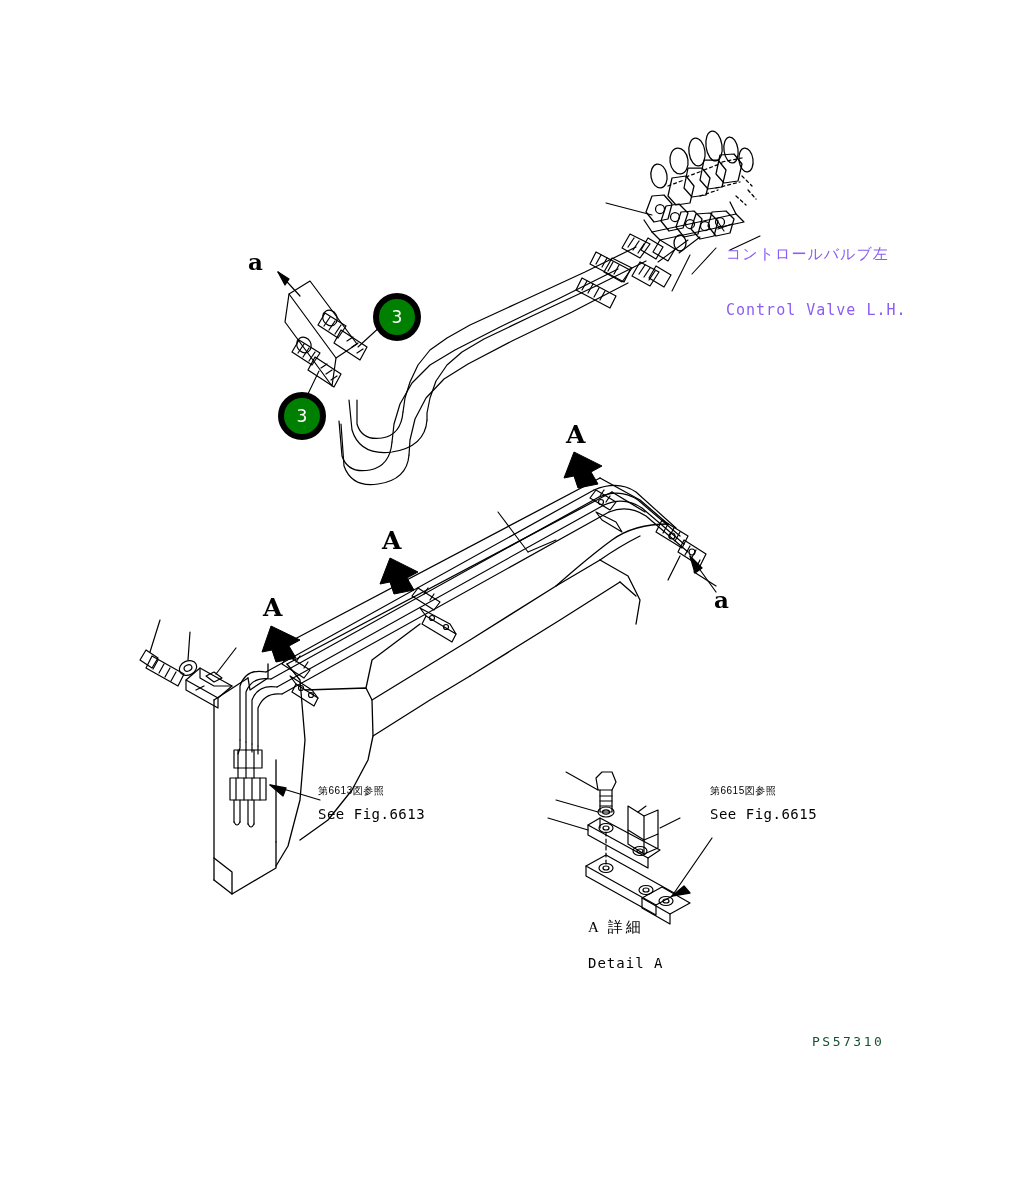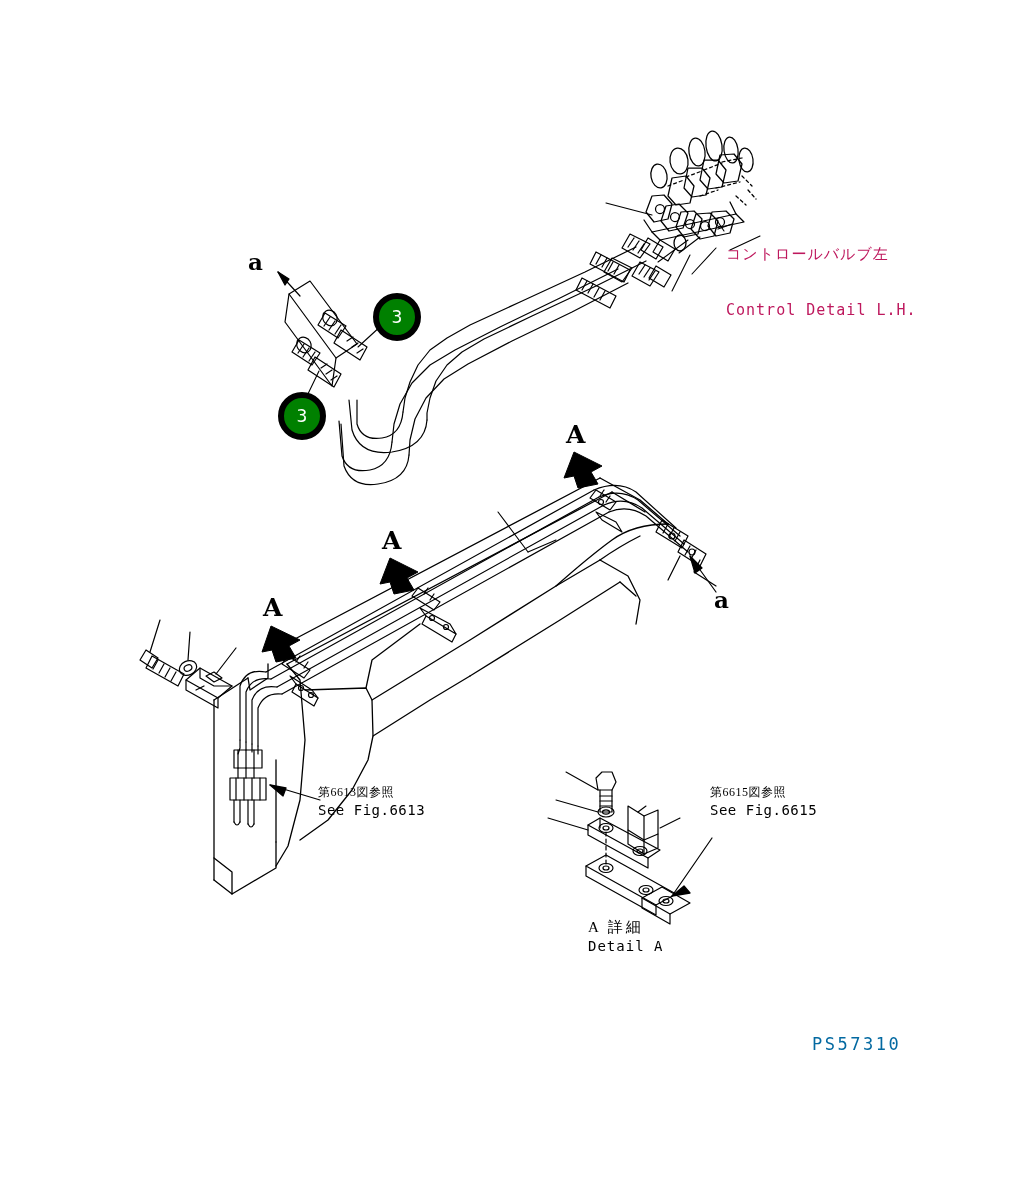--- a/index.html
+++ b/index.html
@@ -21,21 +21,21 @@
   #artwork {
     position: absolute;
     left: 0;
     top: 0;
     width: 1032px;
     height: 1201px;
   }
   .lbl {
     position: absolute;
     white-space: pre;
-    color: #be185d;
+    color: #8b5cf6;
     line-height: 1.18;
   }
   .callout-letter {
     position: absolute;
     font-family: "DejaVu Serif", "Liberation Serif", serif;
     font-weight: bold;
     color: #000000;
     line-height: 1;
   }
   .section-letter {
@@ -54,42 +54,42 @@
     justify-content: center;
     box-sizing: border-box;
     color: #ffffff;
     font-family: "DejaVu Sans", "Liberation Sans", sans-serif;
     font-size: 17px;
     font-weight: normal;
   }
   .sheet-code {
     position: absolute;
     font-family: "DejaVu Sans Mono", "Liberation Mono", monospace;
-    font-size: 17px;
+    font-size: 13px;
     letter-spacing: 2.5px;
-    color: #0369a1;
+    color: #14532d;
   }
   .ref-block {
     position: absolute;
     color: #000000;
   }
   .ref-jp {
-    font-family: Liberation Serif, serif;
-    font-size: 12px;
+    font-family: Liberation Sans, sans-serif;
+    font-size: 10px;
     letter-spacing: 0.5px;
     white-space: pre;
     display: block;
   }
   .ref-en {
     font-family: "DejaVu Sans Mono", "Liberation Mono", monospace;
     font-size: 14px;
     letter-spacing: 0.5px;
     white-space: pre;
     display: block;
-    margin-top: 1px;
+    margin-top: 8px;
   }
   .valve-jp {
     font-family: "DejaVu Sans", "Liberation Sans", sans-serif;
     font-size: 15px;
     letter-spacing: 1px;
     white-space: pre;
     display: block;
   }
   .valve-en {
     font-family: "DejaVu Sans Mono", "Liberation Mono", monospace;
@@ -105,21 +105,21 @@
     letter-spacing: 3px;
     white-space: pre;
     display: block;
   }
   .detail-en {
     font-family: "DejaVu Sans Mono", "Liberation Mono", monospace;
     font-size: 14px;
     letter-spacing: 1px;
     white-space: pre;
     display: block;
-    margin-top: 1px;
+    margin-top: 18px;
   }
 </style>
 </head>
 <body>
 
 <div id="sheet">
 
   <svg id="artwork" viewBox="0 0 1032 1201" xmlns="http://www.w3.org/2000/svg">
     <g fill="none" stroke="#000000" stroke-width="1.3" stroke-linecap="round" stroke-linejoin="round">
 
@@ -468,21 +468,21 @@
       <path d="M271 626 L300 640 L289 646 L296 658 L276 662 L272 650 L262 652 Z"></path>
 
       <path d="M390 558 L418 572 L407 578 L414 590 L394 594 L390 582 L380 584 Z"></path>
 
       <path d="M574 452 L602 466 L591 472 L598 484 L578 488 L574 476 L564 478 Z"></path>
     </g>
   </svg>
 
   <div class="lbl" style="left:726px; top:208px;">
     <span class="valve-jp">コントロールバルブ左</span>
-    <span class="valve-en">Control Detail L.H.</span>
+    <span class="valve-en">Control Valve L.H.</span>
   </div>
 
   <div class="ref-block" style="left:318px; top:784px;">
     <span class="ref-jp">第6613図参照</span>
     <span class="ref-en">See Fig.6613</span>
   </div>
 
   <div class="ref-block" style="left:710px; top:784px;">
     <span class="ref-jp">第6615図参照</span>
     <span class="ref-en">See Fig.6615</span>

